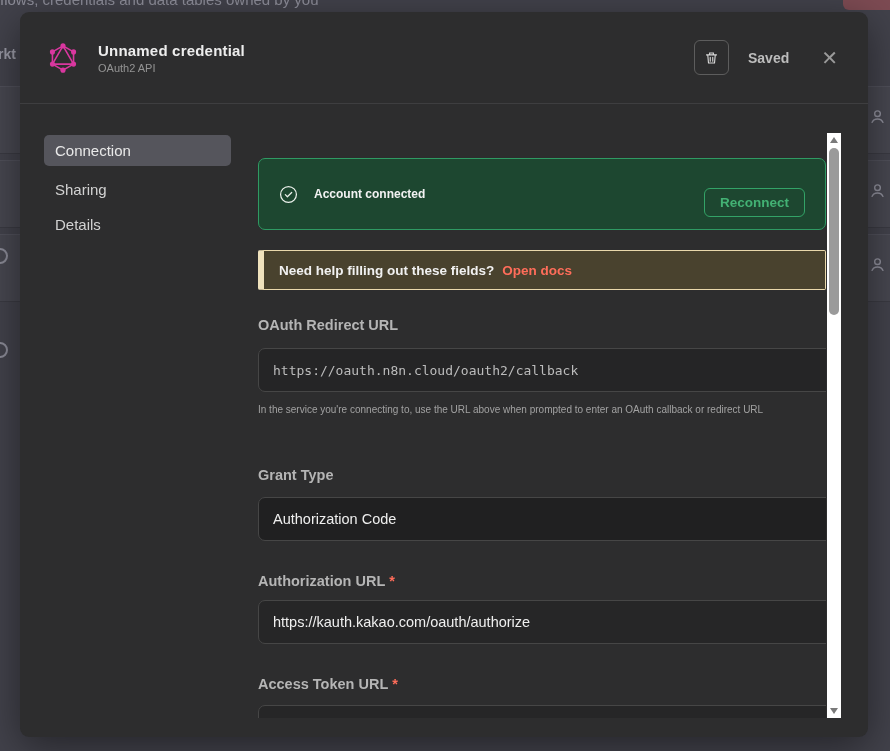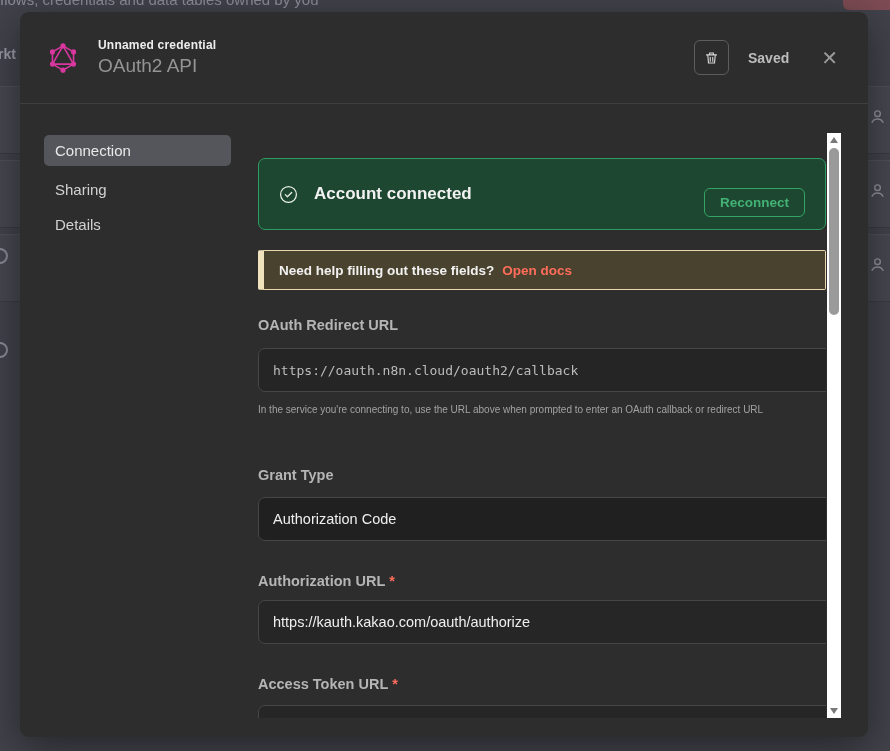--- a/index.html
+++ b/index.html
@@ -19,41 +19,41 @@
   .bg-left-circle { position:absolute; left:-8px; width:16px; height:16px; border:2px solid #8a8a96; border-radius:50%; }
 
   
   .modal { position:absolute; left:20px; top:12px; width:848px; height:725px;
            background:#2d2d2e; border-radius:9px; box-shadow:0 10px 40px rgba(0,0,0,.45);
            overflow:hidden; }
 
   .modal-header { position:absolute; left:0; top:0; right:0; height:91px; display:flex; align-items:center; padding:0 26px; }
   .cred-icon { width:34px; height:32px; margin-right:18px; flex:0 0 auto; }
   .title-block { display:flex; flex-direction:column; gap:3px; }
-  .modal-title { font-size:12px; font-weight:700; color:#ededed; letter-spacing:.2px; }
-  .modal-subtitle { font-size:19px; color:#949494; }
+  .modal-title { font-size:15px; font-weight:700; color:#ededed; letter-spacing:.2px; }
+  .modal-subtitle { font-size:11px; color:#949494; }
   .header-spacer { flex:1; }
   .trash-btn { width:35px; height:35px; border:1px solid #5d5d5d; border-radius:6px; background:transparent;
                display:flex; align-items:center; justify-content:center; cursor:pointer; color:#d8d8d8; }
   .saved-label { font-size:14px; font-weight:600; color:#bdbdbd; margin:0 28px 0 19px; }
   .close-btn { font-size:20px; color:#9a9a9a; cursor:pointer; line-height:1; padding:2px 4px; }
   .header-divider { position:absolute; left:0; right:0; top:91px; height:1px; background:#3e3e40; }
 
   
   .side-item { position:absolute; left:24px; width:187px; height:31px; display:flex; align-items:center;
                padding:0 11px; border-radius:5px; font-size:15px; color:#d2d2d2; cursor:pointer; }
   .side-item.active { background:#55555c; color:#e9e9e9; }
 
   
   .content { position:absolute; left:238px; top:121px; width:568px; height:585px; overflow:hidden; }
 
   .banner { position:absolute; left:0; top:25px; width:568px; height:72px; background:#1d4730;
             border:1px solid #2f9a63; border-radius:7px; display:flex; align-items:center; padding:0 20px; }
   .banner-check { color:#e9efe9; margin-right:16px; display:flex; }
-  .banner-text { font-size:17px; font-weight:600; color:#f2f2f2; }
+  .banner-text { font-size:12px; font-weight:600; color:#f2f2f2; }
   .banner-spacer { flex:1; }
   .reconnect-btn { border:1px solid #33a367; color:#43b274; background:transparent; border-radius:6px;
                    font-size:13.5px; font-weight:600; padding:6px 15px; cursor:pointer;
                    font-family:"Liberation Sans", sans-serif;margin-top:17px; }
 
   .notice { position:absolute; left:0; top:117px; width:568px; height:40px; background:#49422e;
             border:1px solid #e9d8ab; border-left:6px solid #efe2bd; border-radius:2px;
             display:flex; align-items:center; padding:0 15px; }
   .notice-text { font-size:13.5px; font-weight:600; color:#f1f1f1; }
   .notice-link { font-size:13.5px; font-weight:700; color:#ff6d5a; margin-left:8px; cursor:pointer; }

